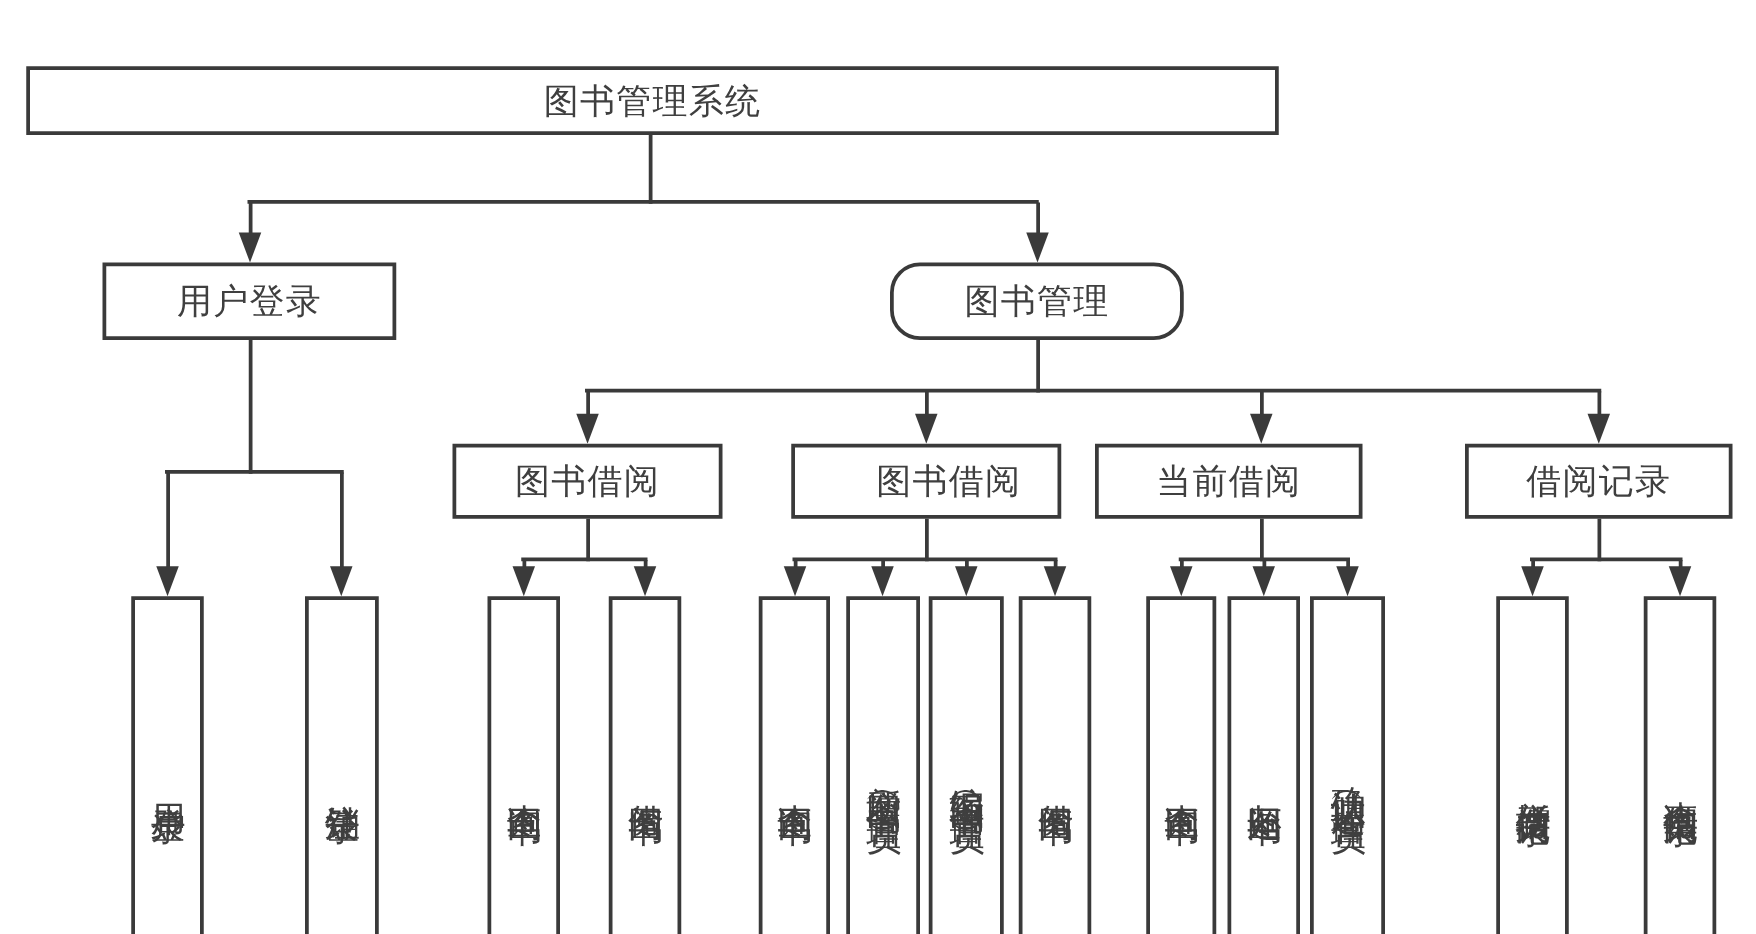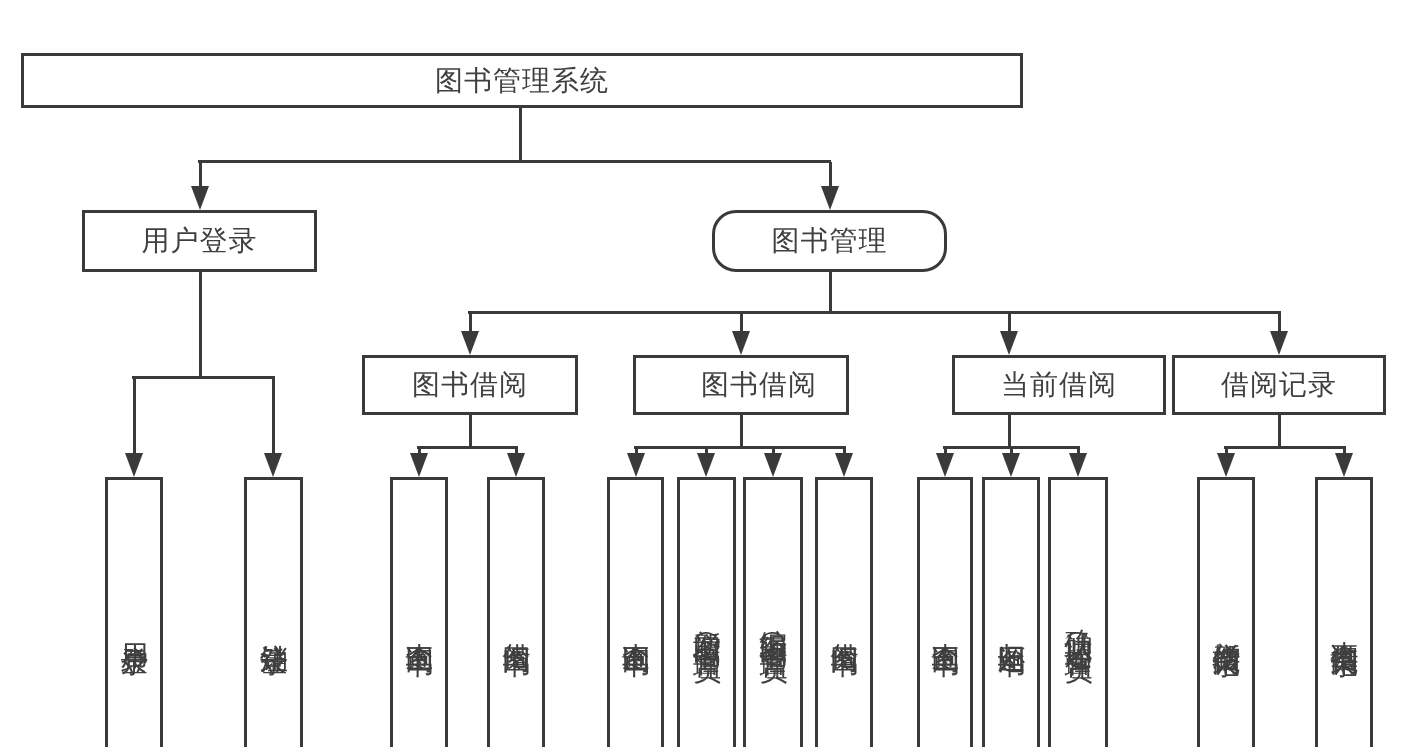--- a/index.html
+++ b/index.html
@@ -99,21 +99,21 @@
   <div class="arrow" style="left:1000px;top:291px;"></div>
   <div class="vline" style="left:1278px;top:273px;height:20px;"></div>
   <div class="arrow" style="left:1270px;top:291px;"></div>
 
   <div class="hbox" style="left:362px;top:315px;width:216px;height:60px;">
     <span>图书借阅</span>
   </div>
   <div class="hbox" style="left:633px;top:315px;width:216px;height:60px;padding-left:36px;">
     <span>图书借阅</span>
   </div>
-  <div class="hbox" style="left:952px;top:315px;width:214px;height:60px;">
+  <div class="hbox" style="left:876px;top:315px;width:214px;height:60px;">
     <span>当前借阅</span>
   </div>
   <div class="hbox" style="left:1172px;top:315px;width:214px;height:60px;">
     <span>借阅记录</span>
   </div>
 
   <div class="vline" style="left:469px;top:375px;height:34px;"></div>
   <div class="hline" style="left:417px;top:406px;width:101px;"></div>
   <div class="vline" style="left:418px;top:408px;height:8px;"></div>
   <div class="arrow" style="left:410px;top:413px;"></div>

